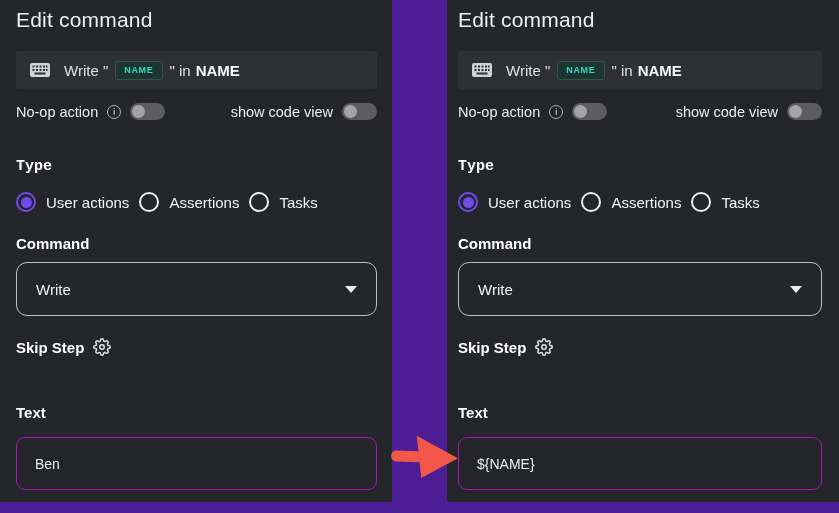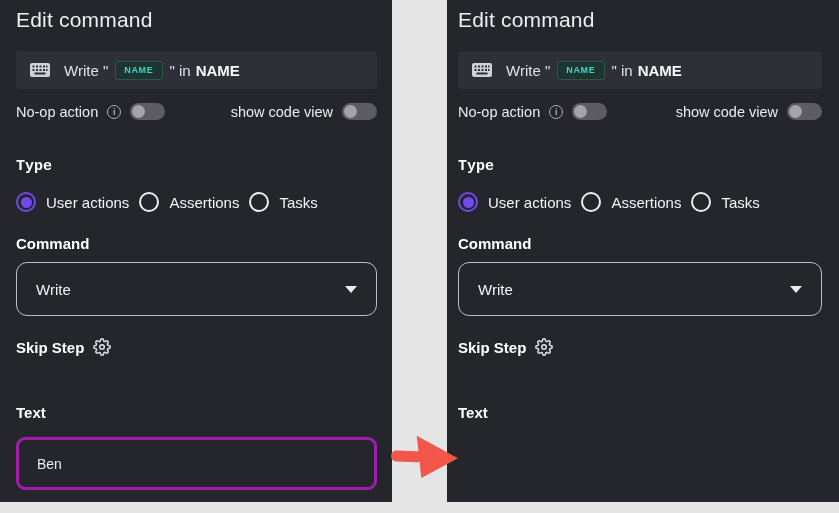--- a/index.html
+++ b/index.html
@@ -1,18 +1,18 @@
 <!DOCTYPE html>
 <html><head>
 <meta charset="utf-8">
 <style>
   * { margin:0; padding:0; box-sizing:border-box; }
   html,body { width:839px; height:513px; background:#000; overflow:hidden;
               font-family:"Liberation Sans", sans-serif; }
-  .canvas { position:relative; width:839px; height:513px; background:#e5e5e5; }
+  .canvas { position:relative; width:839px; height:513px; background:#4c1d95; }
 
   .panel { position:absolute; top:0; height:502px; width:392px; background:#24262b; }
   .panel-left  { left:0;    padding:8px 15px 0 16px; }
   .panel-right { left:447px; padding:8px 17px 0 11px; }
 
   .title { font-size:21px; font-weight:500; color:#eceef0; letter-spacing:.2px; }
 
   .step-bar { margin-top:19px; height:38px; background:#2e3037; border-radius:3px;
               display:flex; align-items:center; padding:0 10px 0 14px;
               font-size:15px; color:#dee2e6; white-space:pre; }
@@ -51,21 +51,21 @@
               display:flex; align-items:center; justify-content:space-between;
               padding:0 19px; font-size:15px; color:#f1f3f5; cursor:pointer; }
   .caret { width:0; height:0; border-left:6px solid transparent;
            border-right:6px solid transparent; border-top:7px solid #e9ecef; }
 
   .skip-row { margin-top:22px; display:flex; 
               align-items:center; gap:9px; font-size:15px; font-weight:700; color:#fff; }
   .gear-icon { display:flex; align-items:center; cursor:pointer; }
 
   .text-input { margin-top:16px; width:100%; height:53px; background:transparent;
-                border:3px solid #a21caf; border-radius:9px; padding:0 18px;
+                border:1px solid #a21caf; border-radius:9px; padding:0 18px;
                 font-size:14px; color:#e9ecef; font-family:inherit; outline:none;
                 display:block; }
 
   .arrow { position:absolute; left:386px; top:431px; width:78px; height:50px; z-index:5; }
 </style>
 </head>
 <body>
 
 <div class="canvas">
 
@@ -215,20 +215,21 @@
       <span>Skip Step</span>
       <span class="gear-icon">
         <svg width="18" height="18" viewBox="0 0 24 24" fill="none" stroke="#dee2e6" stroke-width="2" stroke-linecap="round" stroke-linejoin="round">
             <circle cx="12" cy="12" r="3"></circle>
             <path d="M19.4 15a1.65 1.65 0 0 0 .33 1.82l.06.06a2 2 0 0 1 0 2.83 2 2 0 0 1-2.83 0l-.06-.06a1.65 1.65 0 0 0-1.82-.33 1.65 1.65 0 0 0-1 1.51V21a2 2 0 0 1-2 2 2 2 0 0 1-2-2v-.09A1.65 1.65 0 0 0 9 19.4a1.65 1.65 0 0 0-1.82.33l-.06.06a2 2 0 0 1-2.83 0 2 2 0 0 1 0-2.83l.06-.06a1.65 1.65 0 0 0 .33-1.82 1.65 1.65 0 0 0-1.51-1H3a2 2 0 0 1-2-2 2 2 0 0 1 2-2h.09A1.65 1.65 0 0 0 4.6 9a1.65 1.65 0 0 0-.33-1.82l-.06-.06a2 2 0 0 1 0-2.83 2 2 0 0 1 2.83 0l.06.06a1.65 1.65 0 0 0 1.82.33H9a1.65 1.65 0 0 0 1-1.51V3a2 2 0 0 1 2-2 2 2 0 0 1 2 2v.09a1.65 1.65 0 0 0 1 1.51 1.65 1.65 0 0 0 1.82-.33l.06-.06a2 2 0 0 1 2.83 0 2 2 0 0 1 0 2.83l-.06.06a1.65 1.65 0 0 0-.33 1.82V9a1.65 1.65 0 0 0 1.51 1H21a2 2 0 0 1 2 2 2 2 0 0 1-2 2h-.09a1.65 1.65 0 0 0-1.51 1z"></path>
           </svg>
       </span>
     </div>
 
     <div class="section-label label-text">Text</div>
+    <input class="text-input" type="text" value="${NAME}" style="">
   </div>
 
   <svg class="arrow" viewBox="0 0 78 50">
     <g fill="#f2574a" transform="rotate(2 39 26)">
       <rect x="5" y="20.5" width="32" height="11" rx="5.5"></rect>
       <polygon points="30,5 72,26 36,47"></polygon>
     </g>
   </svg>
 
 </div>

